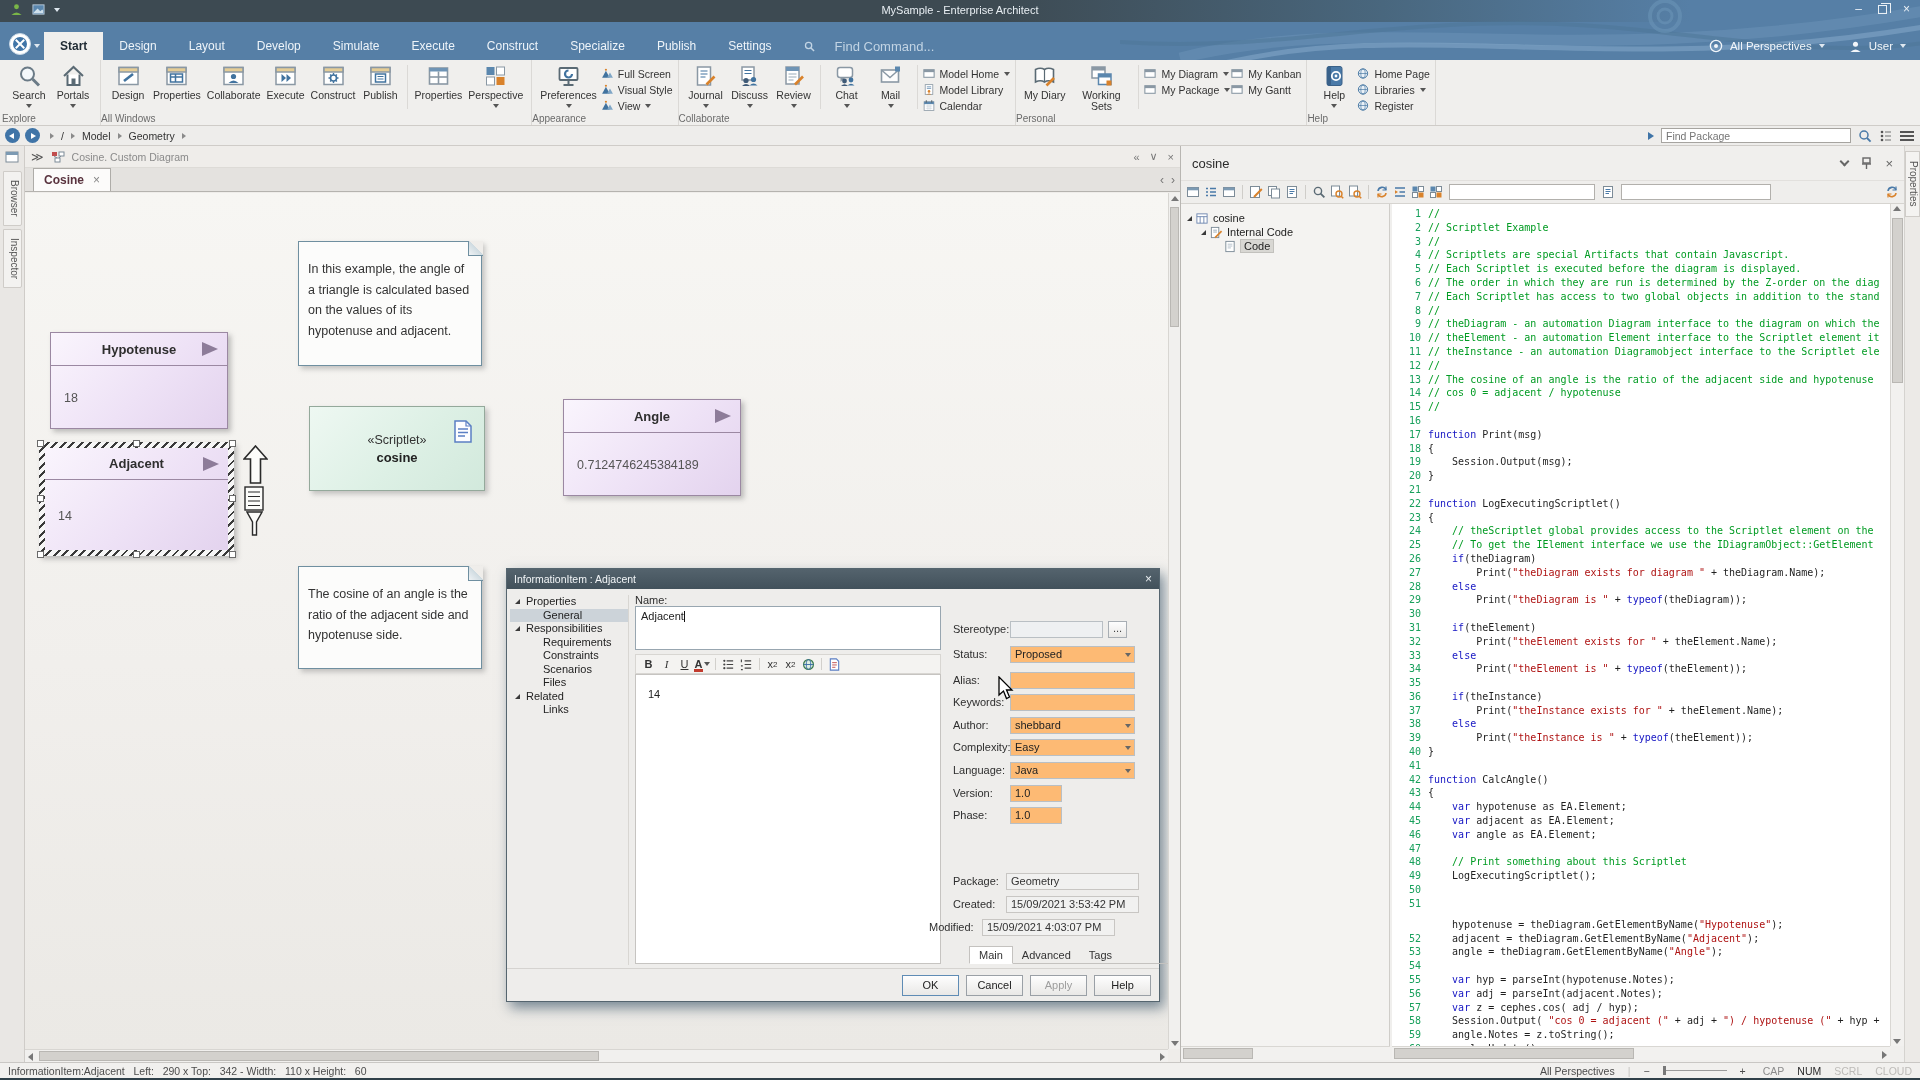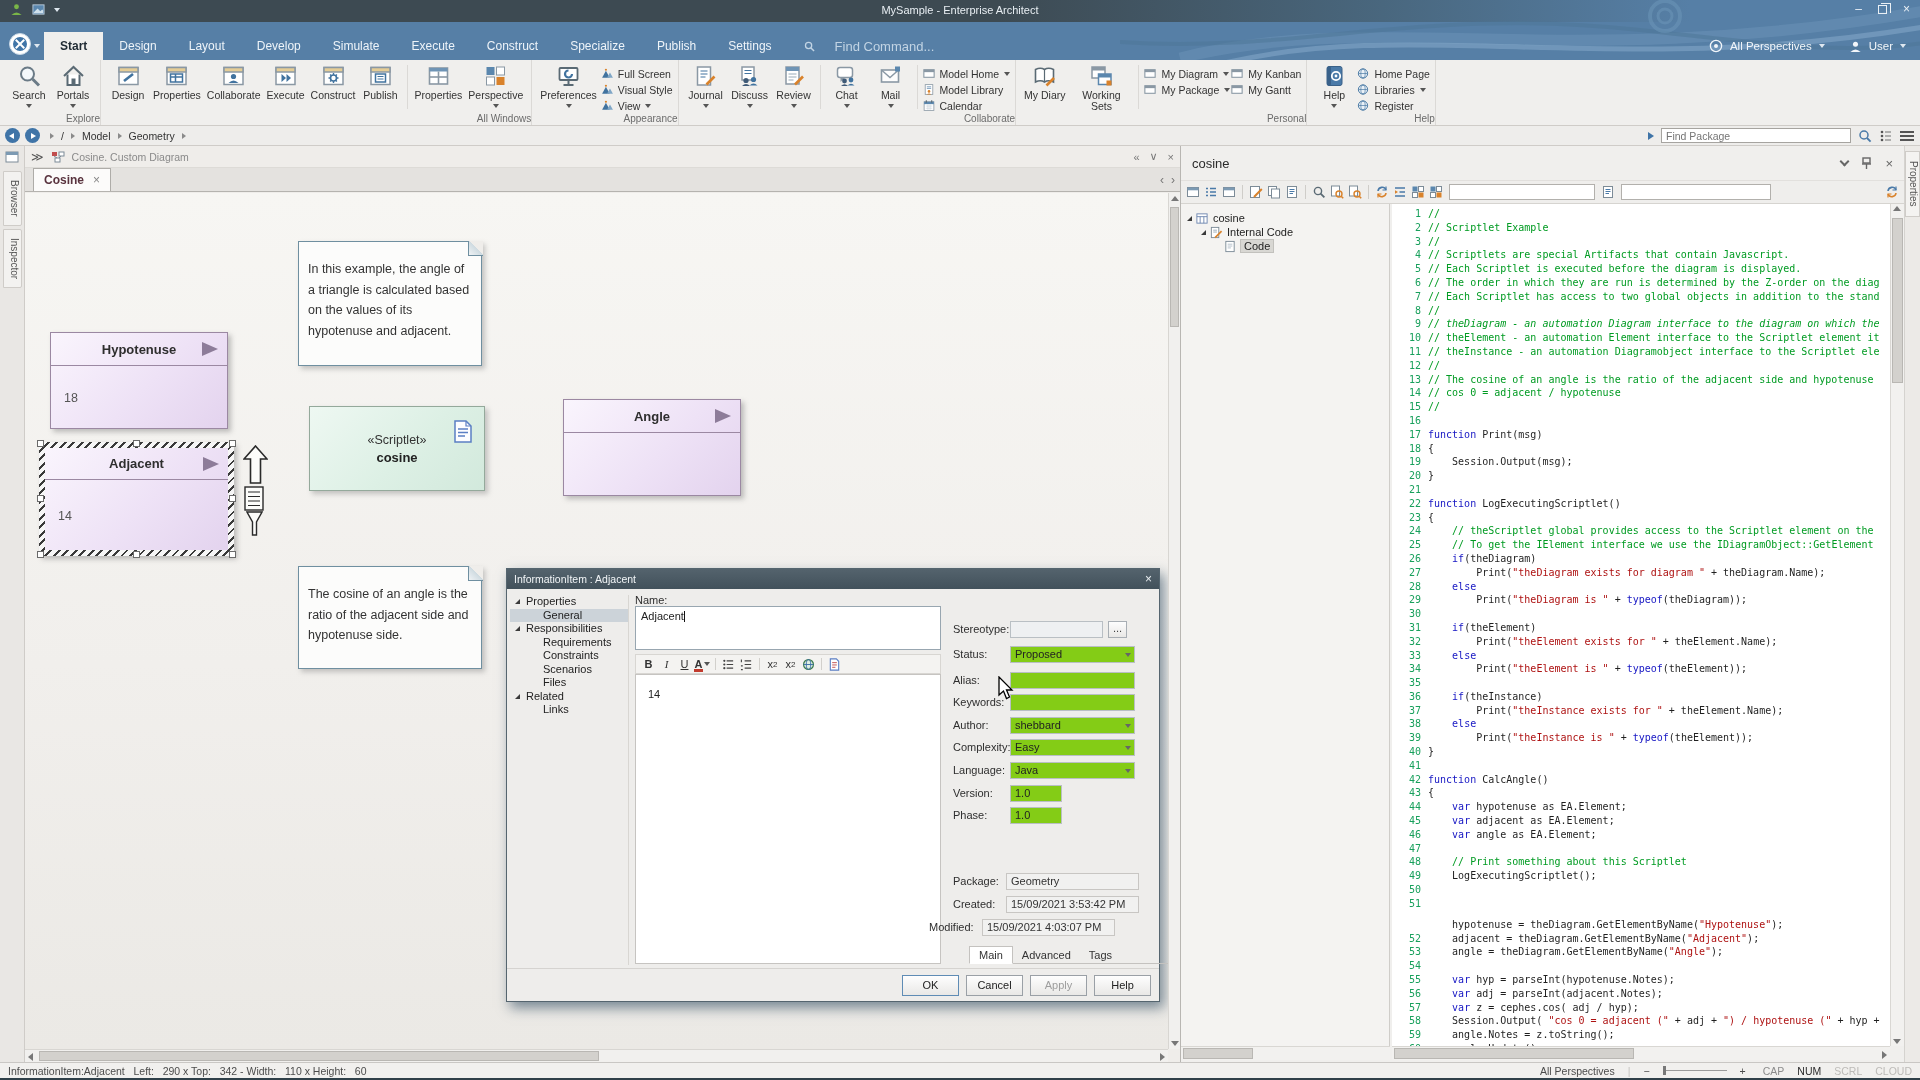--- a/index.html
+++ b/index.html
@@ -28,21 +28,21 @@
   .rtab.active{background:#f0efed;color:#1f2a33;font-weight:bold}
   .findcmd{height:28px;display:flex;align-items:center;gap:20px;margin-left:16px;color:#c2d4e4;font-size:13px}
   .bandright{position:absolute;right:14px;bottom:7px;display:flex;gap:7px;align-items:center;color:#f2f6fa;font-size:11.5px}
   .bandright .sp{width:10px}
   .wcaret{border-left:3.5px solid transparent;border-right:3.5px solid transparent;border-top:4px solid #dfe8f0;display:inline-block}
 
   
   .ribbon{position:absolute;top:60px;left:0;width:1920px;height:66px;background:#f0efed;border-bottom:1px solid #cfccc8;display:flex;padding:0 2px}
   .rgroup{position:relative;border-right:1px solid #dbd9d6;padding:2px 5px 13px 5px}
   .ritems{display:flex;align-items:flex-start;height:100%}
-  .glabel{position:absolute;bottom:1px;left:0;right:0;text-align:right;font-size:10px;color:#6b6b6b}
+  .glabel{position:absolute;bottom:1px;left:0;right:0;text-align:left;font-size:10px;color:#6b6b6b}
   .bigbtn{min-width:44px;max-width:66px;display:flex;flex-direction:column;align-items:center;padding:2px 3px 0;text-align:center;cursor:default}
   .bicon{width:25px;height:24px;margin-bottom:2px}
   .blabel{font-size:10.5px;line-height:11px;color:#333}
   .caret{border-left:3.5px solid transparent;border-right:3.5px solid transparent;border-top:4px solid #555;margin-top:3px}
   .vsep{width:1px;background:#dbd9d6;margin:3px 4px;align-self:stretch}
   .stack{display:flex;flex-direction:column;padding-top:4px;gap:1px}
   .srow{display:flex;align-items:center;gap:4px;height:15px;font-size:10.5px;color:#333;white-space:nowrap;cursor:default}
   .sicon{width:14px;height:13px;flex:none}
   .srow .caret{margin-top:1px;margin-left:1px}
 
@@ -114,21 +114,21 @@
   .dname{position:absolute;left:128px;top:37px;width:306px;height:44px;background:#fff;border:1px solid #98a6b0;padding:3px 5px;color:#222}
   .caretbar{display:inline-block;width:1px;height:11px;background:#111;vertical-align:-2px}
   .fmtbar{position:absolute;left:128px;top:85px;width:306px;height:20px;background:#f4f3f1;border:1px solid #d8d6d2;display:flex;align-items:center;gap:1px;padding:0 4px}
   .fmt{width:17px;height:16px;display:flex;align-items:center;justify-content:center;font-size:11px;color:#333;cursor:default}
   .fmt .fc{position:relative;font-weight:bold}
   .fmt .fc::after{content:"";position:absolute;left:-1px;right:-1px;bottom:-2px;height:3px;background:#c23b2e}
   .fmtsep{width:1px;height:12px;background:#d2d0cc;margin:0 3px}
   .dnotes{position:absolute;left:128px;top:105px;width:306px;height:290px;background:#fff;border:1px solid #c6c4c1;padding:13px 12px;color:#222}
   .drow{position:absolute;height:18px}
   .drow .lab{position:absolute;left:0;top:2px;color:#2e2e2e}
-  .dctl{position:absolute;top:0;height:17px;border:1px solid #b9bfc4;background:#84cc16;font-size:11px;color:#222;line-height:15px;padding:0 4px;cursor:default}
+  .dctl{position:absolute;top:0;height:17px;border:1px solid #b9bfc4;background:#fdba74;font-size:11px;color:#222;line-height:15px;padding:0 4px;cursor:default}
   .dctl.sel-box{width:125px;left:57px}
   .dctl.sel-box .sc{position:absolute;right:3px;top:6px;border-left:3.5px solid transparent;border-right:3.5px solid transparent;border-top:4px solid #666}
   .dctl.txt{width:125px;left:57px}
   .dctl.small{width:52px;left:57px}
   .dctl.ro{width:133px;left:53px;background:#f1f1f0;border-color:#c8c6c3;color:#333}
   .dctl.stereo{width:93px;left:57px;background:#eef0f2}
   .dotsbtn{position:absolute;left:155px;top:0;width:19px;height:17px;border:1px solid #a8aeb4;background:linear-gradient(180deg,#fdfdfd,#e9e8e6);text-align:center;line-height:13px;color:#444;cursor:default}
   .dtabs{position:absolute;left:462px;top:377px;width:202px;border-bottom:1px solid #c4c2bf;display:flex;align-items:flex-end;height:18px}
   .mtab{padding:2px 9px;color:#333;cursor:default}
   .mtab.active{background:#fff;border:1px solid #c4c2bf;border-bottom:1px solid #fff;margin-bottom:-1px}
@@ -720,20 +720,23 @@
         <path d="M1,1 H12 L17,6 V22 H1 Z" fill="#fdfdff" stroke="#5b7fc4" stroke-width="1.5"></path>
         <path d="M12,1 V6 H17" fill="none" stroke="#5b7fc4" stroke-width="1.2"></path>
         <path d="M4,9 H14 M4,12.5 H14 M4,16 H11" stroke="#5b7fc4" stroke-width="1.3"></path>
       </svg>
     </div>
 
     <div class="uml" style="left:538px;top:206px;width:178px;height:97px">
       <div class="hd">
           <span>Angle</span>
           <span class="ptri"></span>
+        </div>
+      <div class="bd">
+          <span>0.7124746245384189</span>
         </div>
     </div>
 
     <div class="note" style="left:273px;top:373px;width:184px;height:103px">
       <span>The cosine of an angle is the ratio of the adjacent side and hypotenuse side.</span>
     </div>
 
     <div class="dlg">
       <div class="dlg-title">
         <span>InformationItem : Adjacent</span>
@@ -1002,21 +1005,21 @@
     </div>
   <div class="pcode">
       <div class="cline"><span class="lnum">1</span><span style="white-space: pre;"><span class="tok-c">//</span></span></div>
       <div class="cline"><span class="lnum">2</span><span style="white-space: pre;"><span class="tok-c">// Scriptlet Example</span></span></div>
       <div class="cline"><span class="lnum">3</span><span style="white-space: pre;"><span class="tok-c">//</span></span></div>
       <div class="cline"><span class="lnum">4</span><span style="white-space: pre;"><span class="tok-c">// Scriptlets are special Artifacts that contain Javascript.</span></span></div>
       <div class="cline"><span class="lnum">5</span><span style="white-space: pre;"><span class="tok-c">// Each Scriptlet is executed before the diagram is displayed.</span></span></div>
       <div class="cline"><span class="lnum">6</span><span style="white-space: pre;"><span class="tok-c">// The order in which they are run is determined by the Z-order on the diag</span></span></div>
       <div class="cline"><span class="lnum">7</span><span style="white-space: pre;"><span class="tok-c">// Each Scriptlet has access to two global objects in addition to the stand</span></span></div>
       <div class="cline"><span class="lnum">8</span><span style="white-space: pre;"><span class="tok-c">//</span></span></div>
-      <div class="cline"><span class="lnum">9</span><span style="white-space: pre; font-style: italic;"><span class="tok-c">// theDiagram - an automation Diagram interface to the diagram on which the</span></span></div>
+      <div class="cline"><span class="lnum">9</span><span style="white-space: pre;"><span class="tok-c">// theDiagram - an automation Diagram interface to the diagram on which the</span></span></div>
       <div class="cline"><span class="lnum">10</span><span style="white-space: pre;"><span class="tok-c">// theElement - an automation Element interface to the Scriptlet element it</span></span></div>
       <div class="cline"><span class="lnum">11</span><span style="white-space: pre;"><span class="tok-c">// theInstance - an automation Diagramobject interface to the Scriptlet ele</span></span></div>
       <div class="cline"><span class="lnum">12</span><span style="white-space: pre;"><span class="tok-c">//</span></span></div>
       <div class="cline"><span class="lnum">13</span><span style="white-space: pre;"><span class="tok-c">// The cosine of an angle is the ratio of the adjacent side and hypotenuse </span></span></div>
       <div class="cline"><span class="lnum">14</span><span style="white-space: pre;"><span class="tok-c">// cos 0 = adjacent / hypotenuse</span></span></div>
       <div class="cline"><span class="lnum">15</span><span style="white-space: pre;"><span class="tok-c">//</span></span></div>
       <div class="cline"><span class="lnum">16</span><span style="white-space: pre;"> </span></div>
       <div class="cline"><span class="lnum">17</span><span style="white-space: pre;"><span class="tok-k">function</span><span class="tok-p"> Print(msg)</span></span></div>
       <div class="cline"><span class="lnum">18</span><span style="white-space: pre;"><span class="tok-p">{</span></span></div>
       <div class="cline"><span class="lnum">19</span><span style="white-space: pre;"><span class="tok-p">    Session.Output(msg);</span></span></div>

